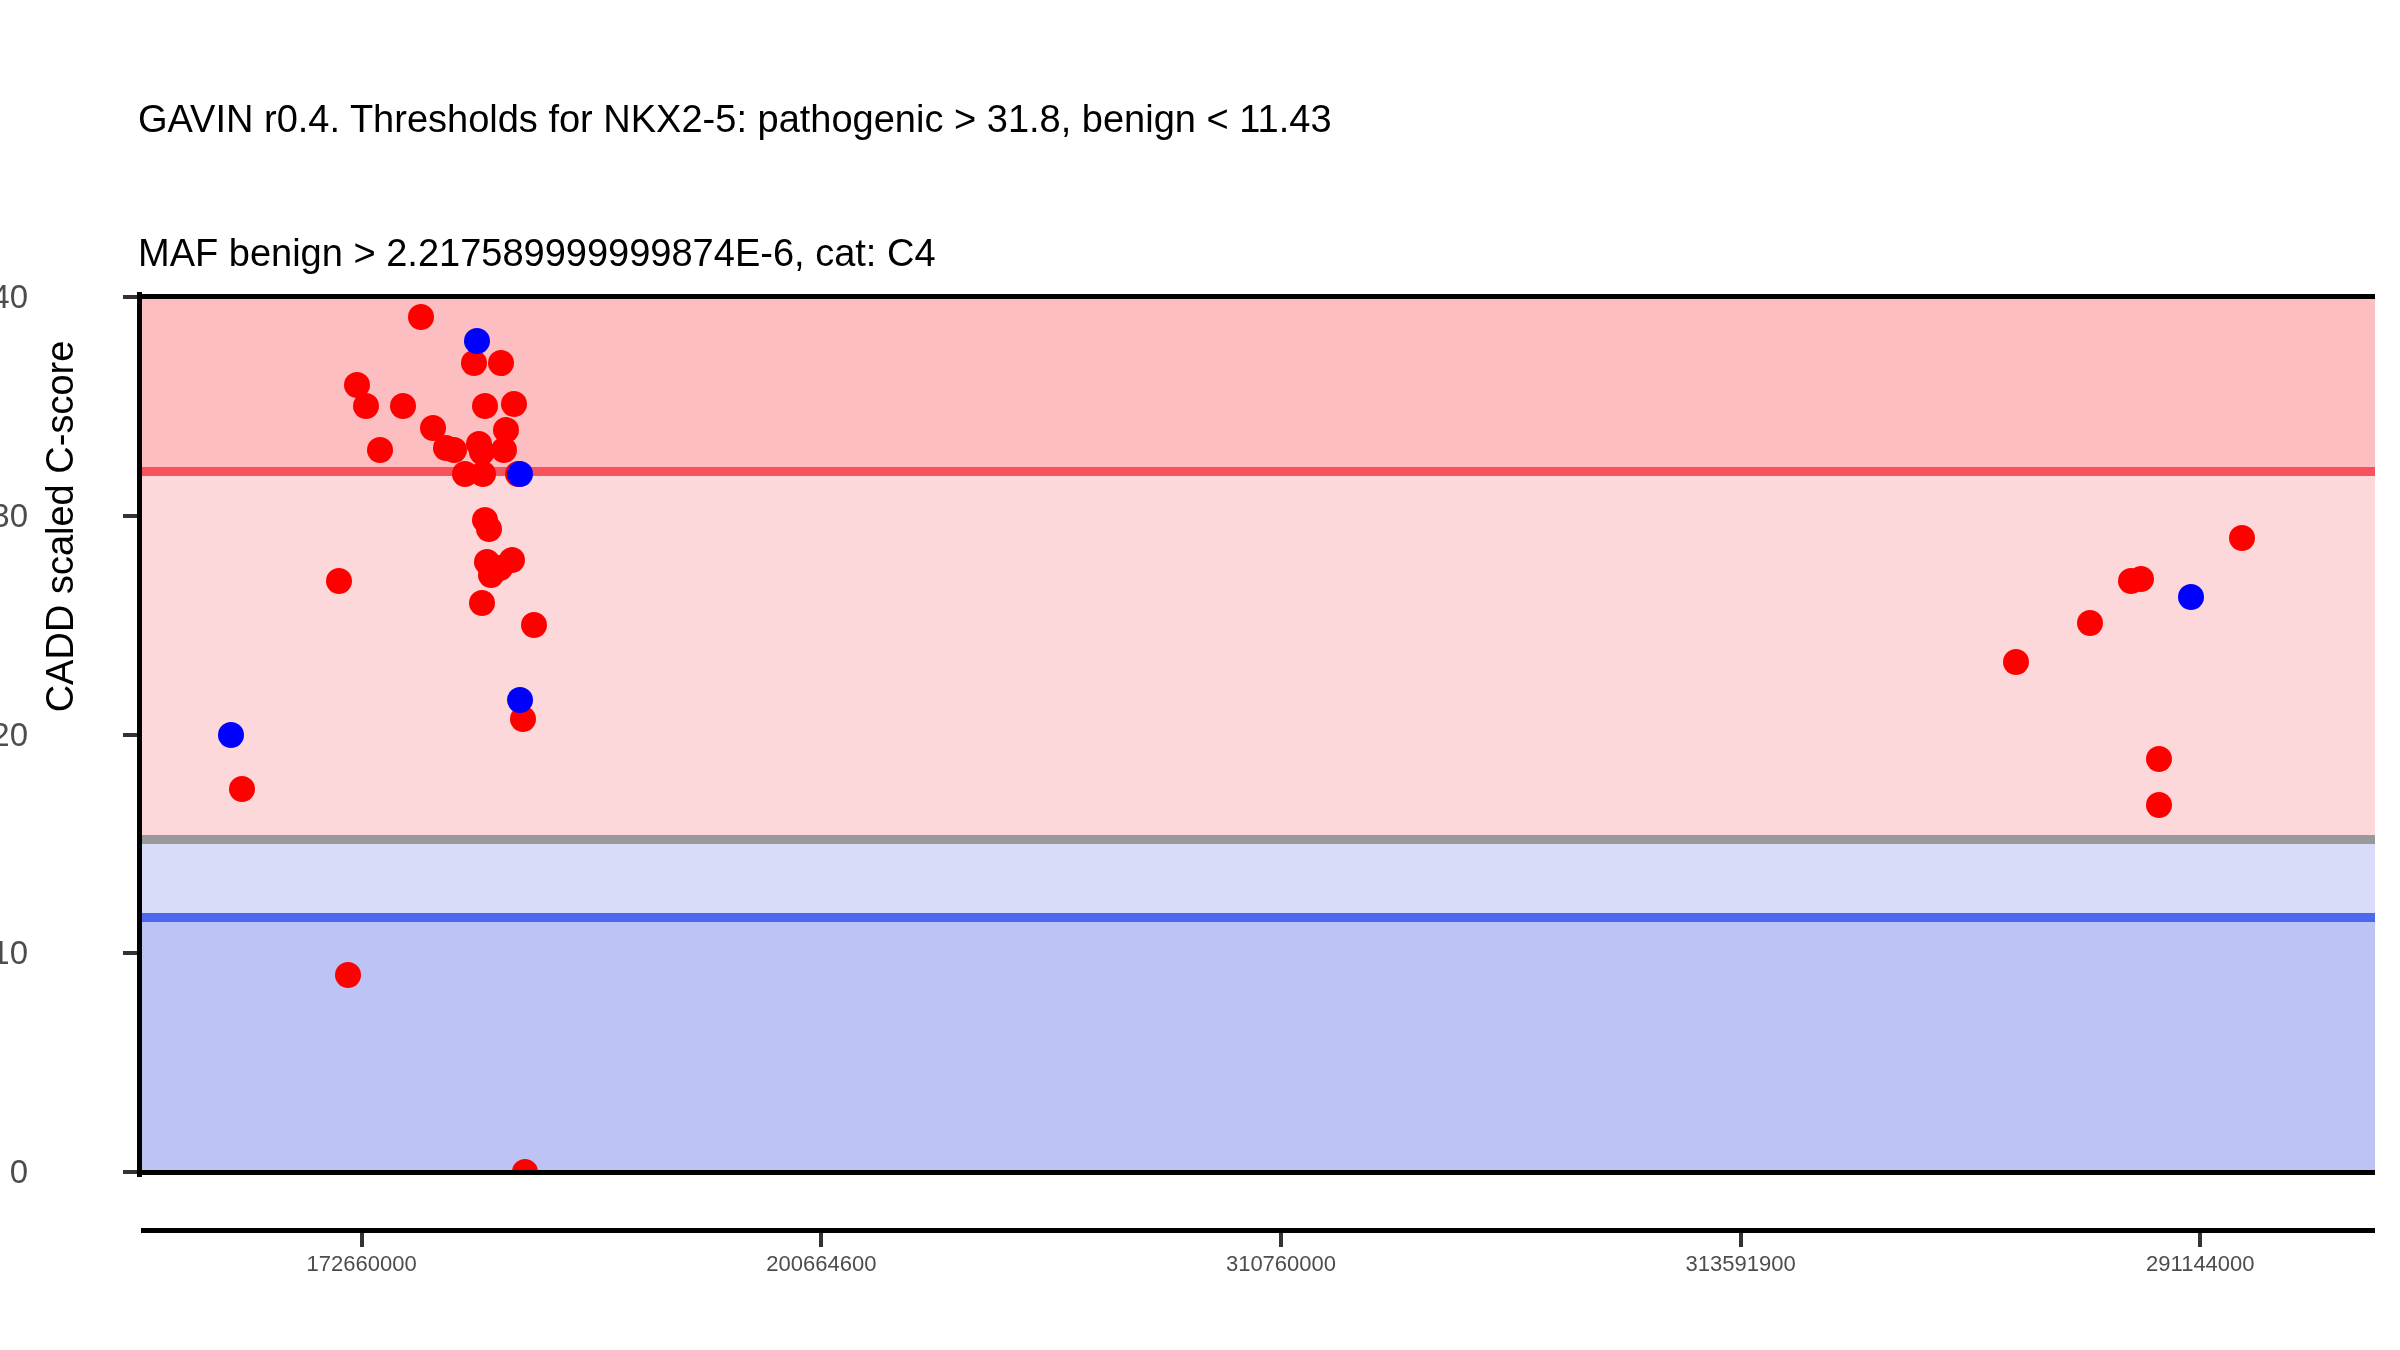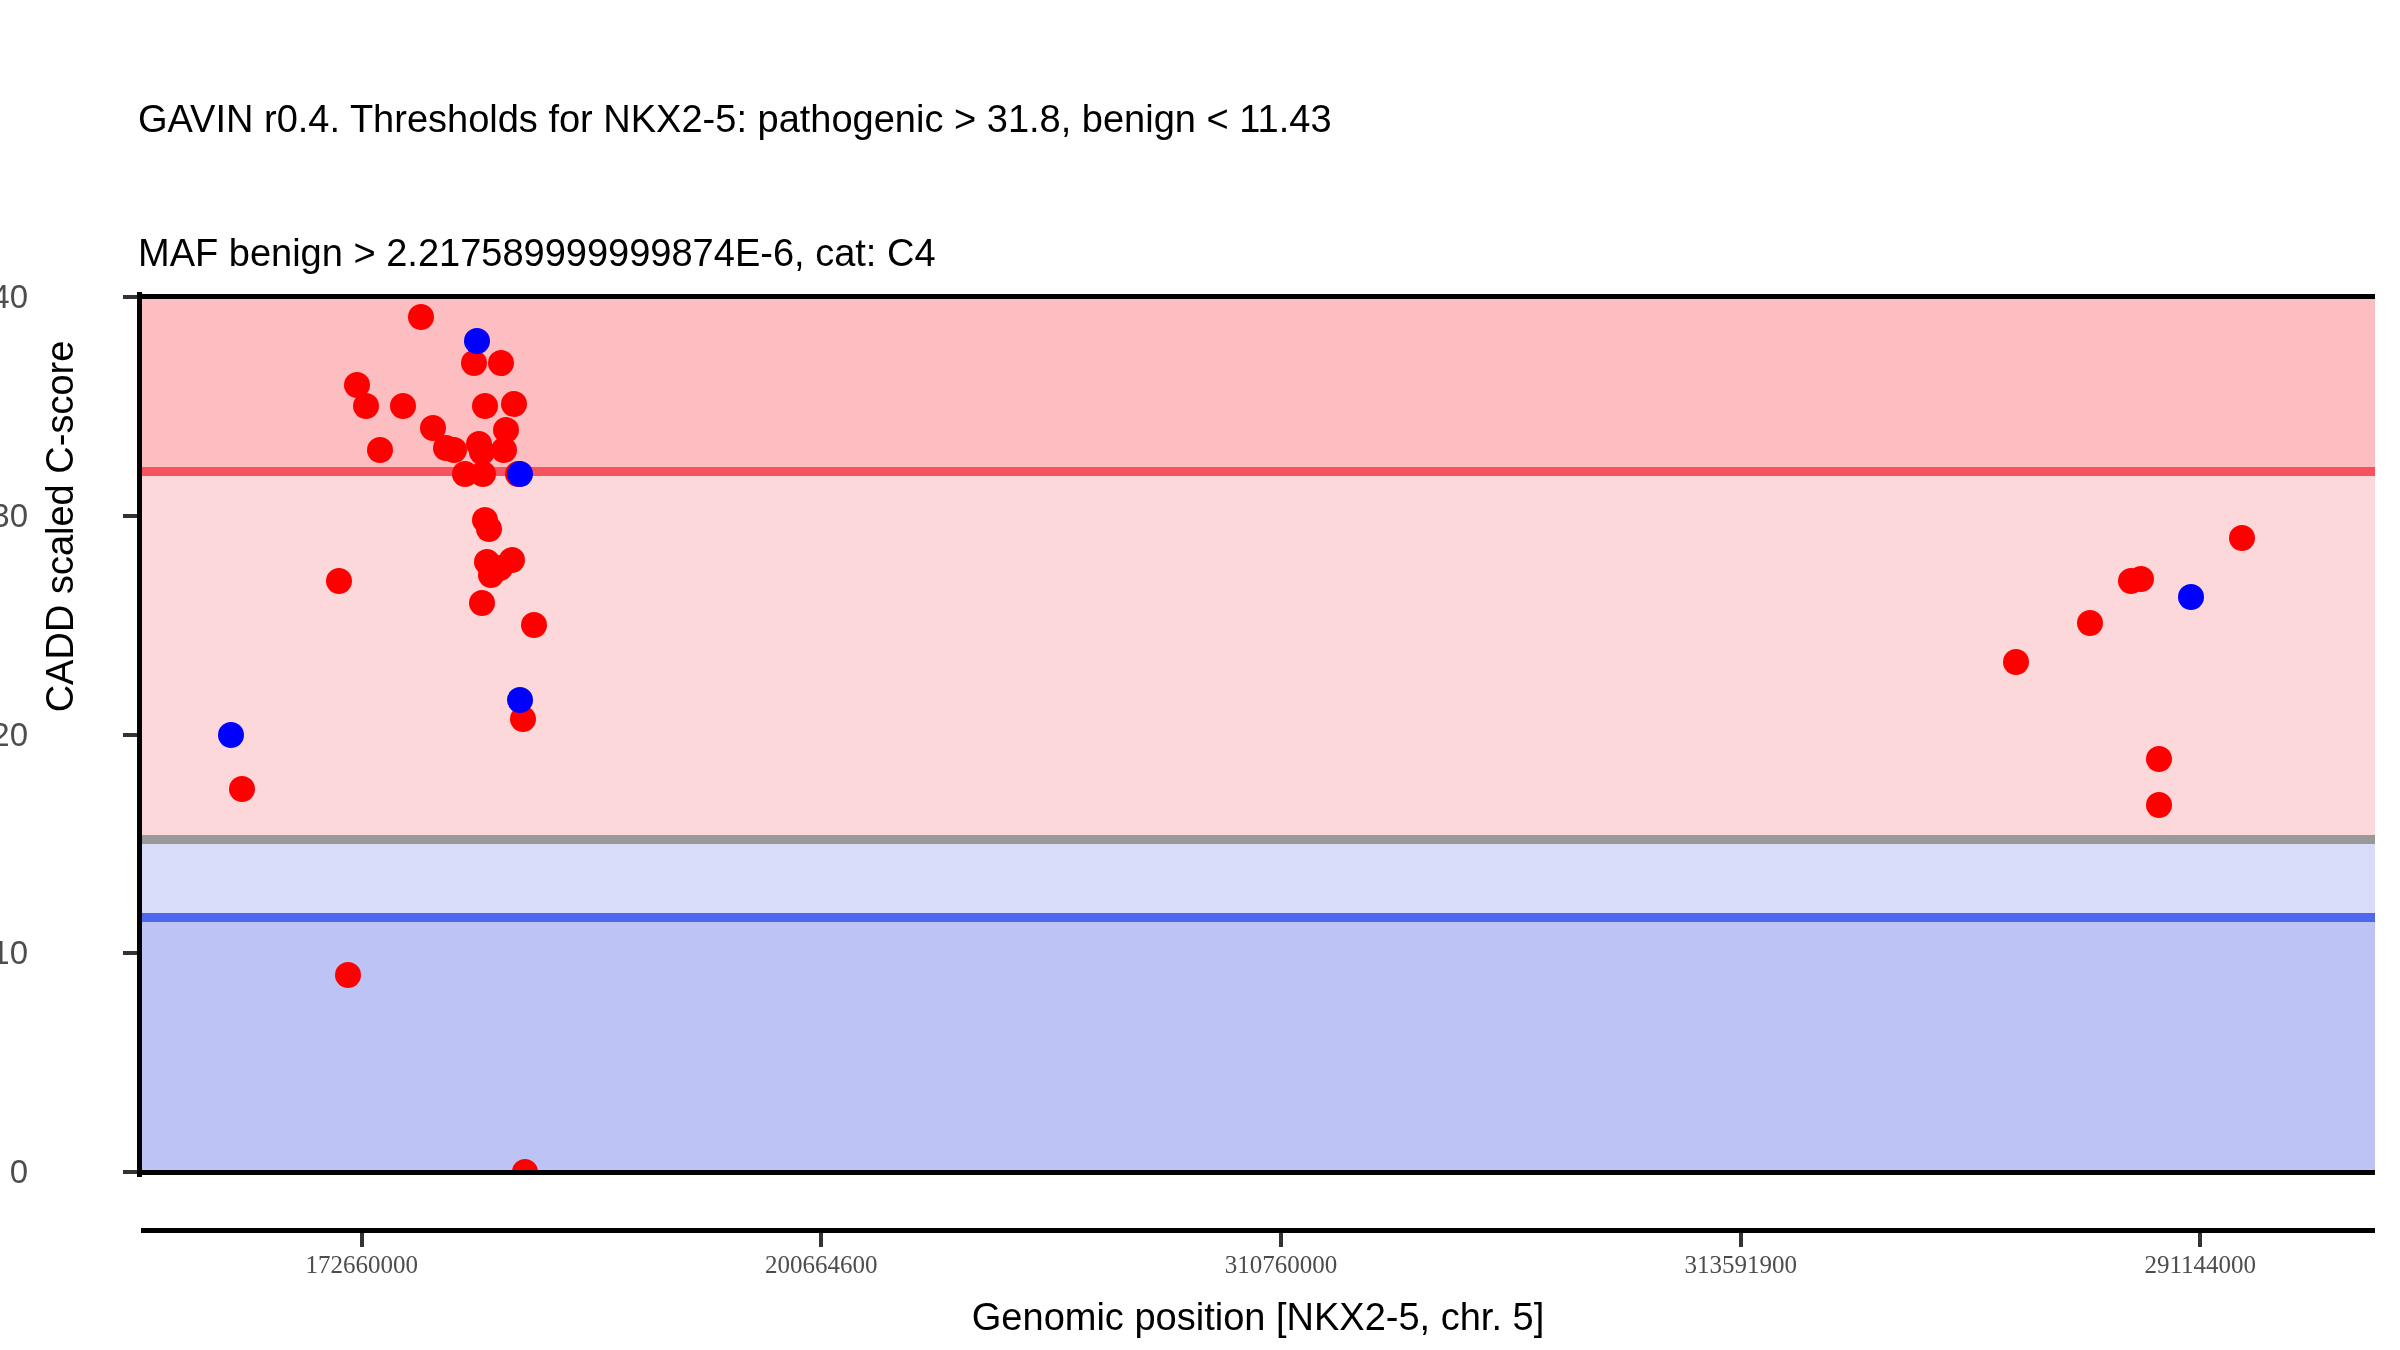--- a/index.html
+++ b/index.html
@@ -109,22 +109,22 @@
     width: 4px;
     height: 14px;
     background: #333333;
   }
   .x-tick-label {
     position: absolute;
     top: 1251px;
     width: 360px;
     text-align: center;
     color: #4d4d4d;
-    font-size: 25px;
-    font-family: Liberation Serif, serif;
+    font-size: 22px;
+    font-family: Liberation Sans, sans-serif;
     transform: translateX(-180px);
   }
 
   
   #y-axis-title {
     position: absolute;
     left: -340px;
     top: 505px;
     width: 800px;
     text-align: center;
@@ -246,15 +246,14 @@
       <div class="x-tick-label" style="left: 821.313px;">200664600</div>
       <div class="x-tick-mark" style="left: 1278.98px;"></div>
       <div class="x-tick-label" style="left: 1280.98px;">310760000</div>
       <div class="x-tick-mark" style="left: 1738.65px;"></div>
       <div class="x-tick-label" style="left: 1740.65px;">313591900</div>
       <div class="x-tick-mark" style="left: 2198.33px;"></div>
       <div class="x-tick-label" style="left: 2200.33px;">291144000</div>
     </div>
 
   <div id="y-axis-title">CADD scaled C-score</div>
-  <div id="x-axis-title">Genomic position [NKX2-5, chr. 5]</div>
 
 </div>
 
 </body></html>

